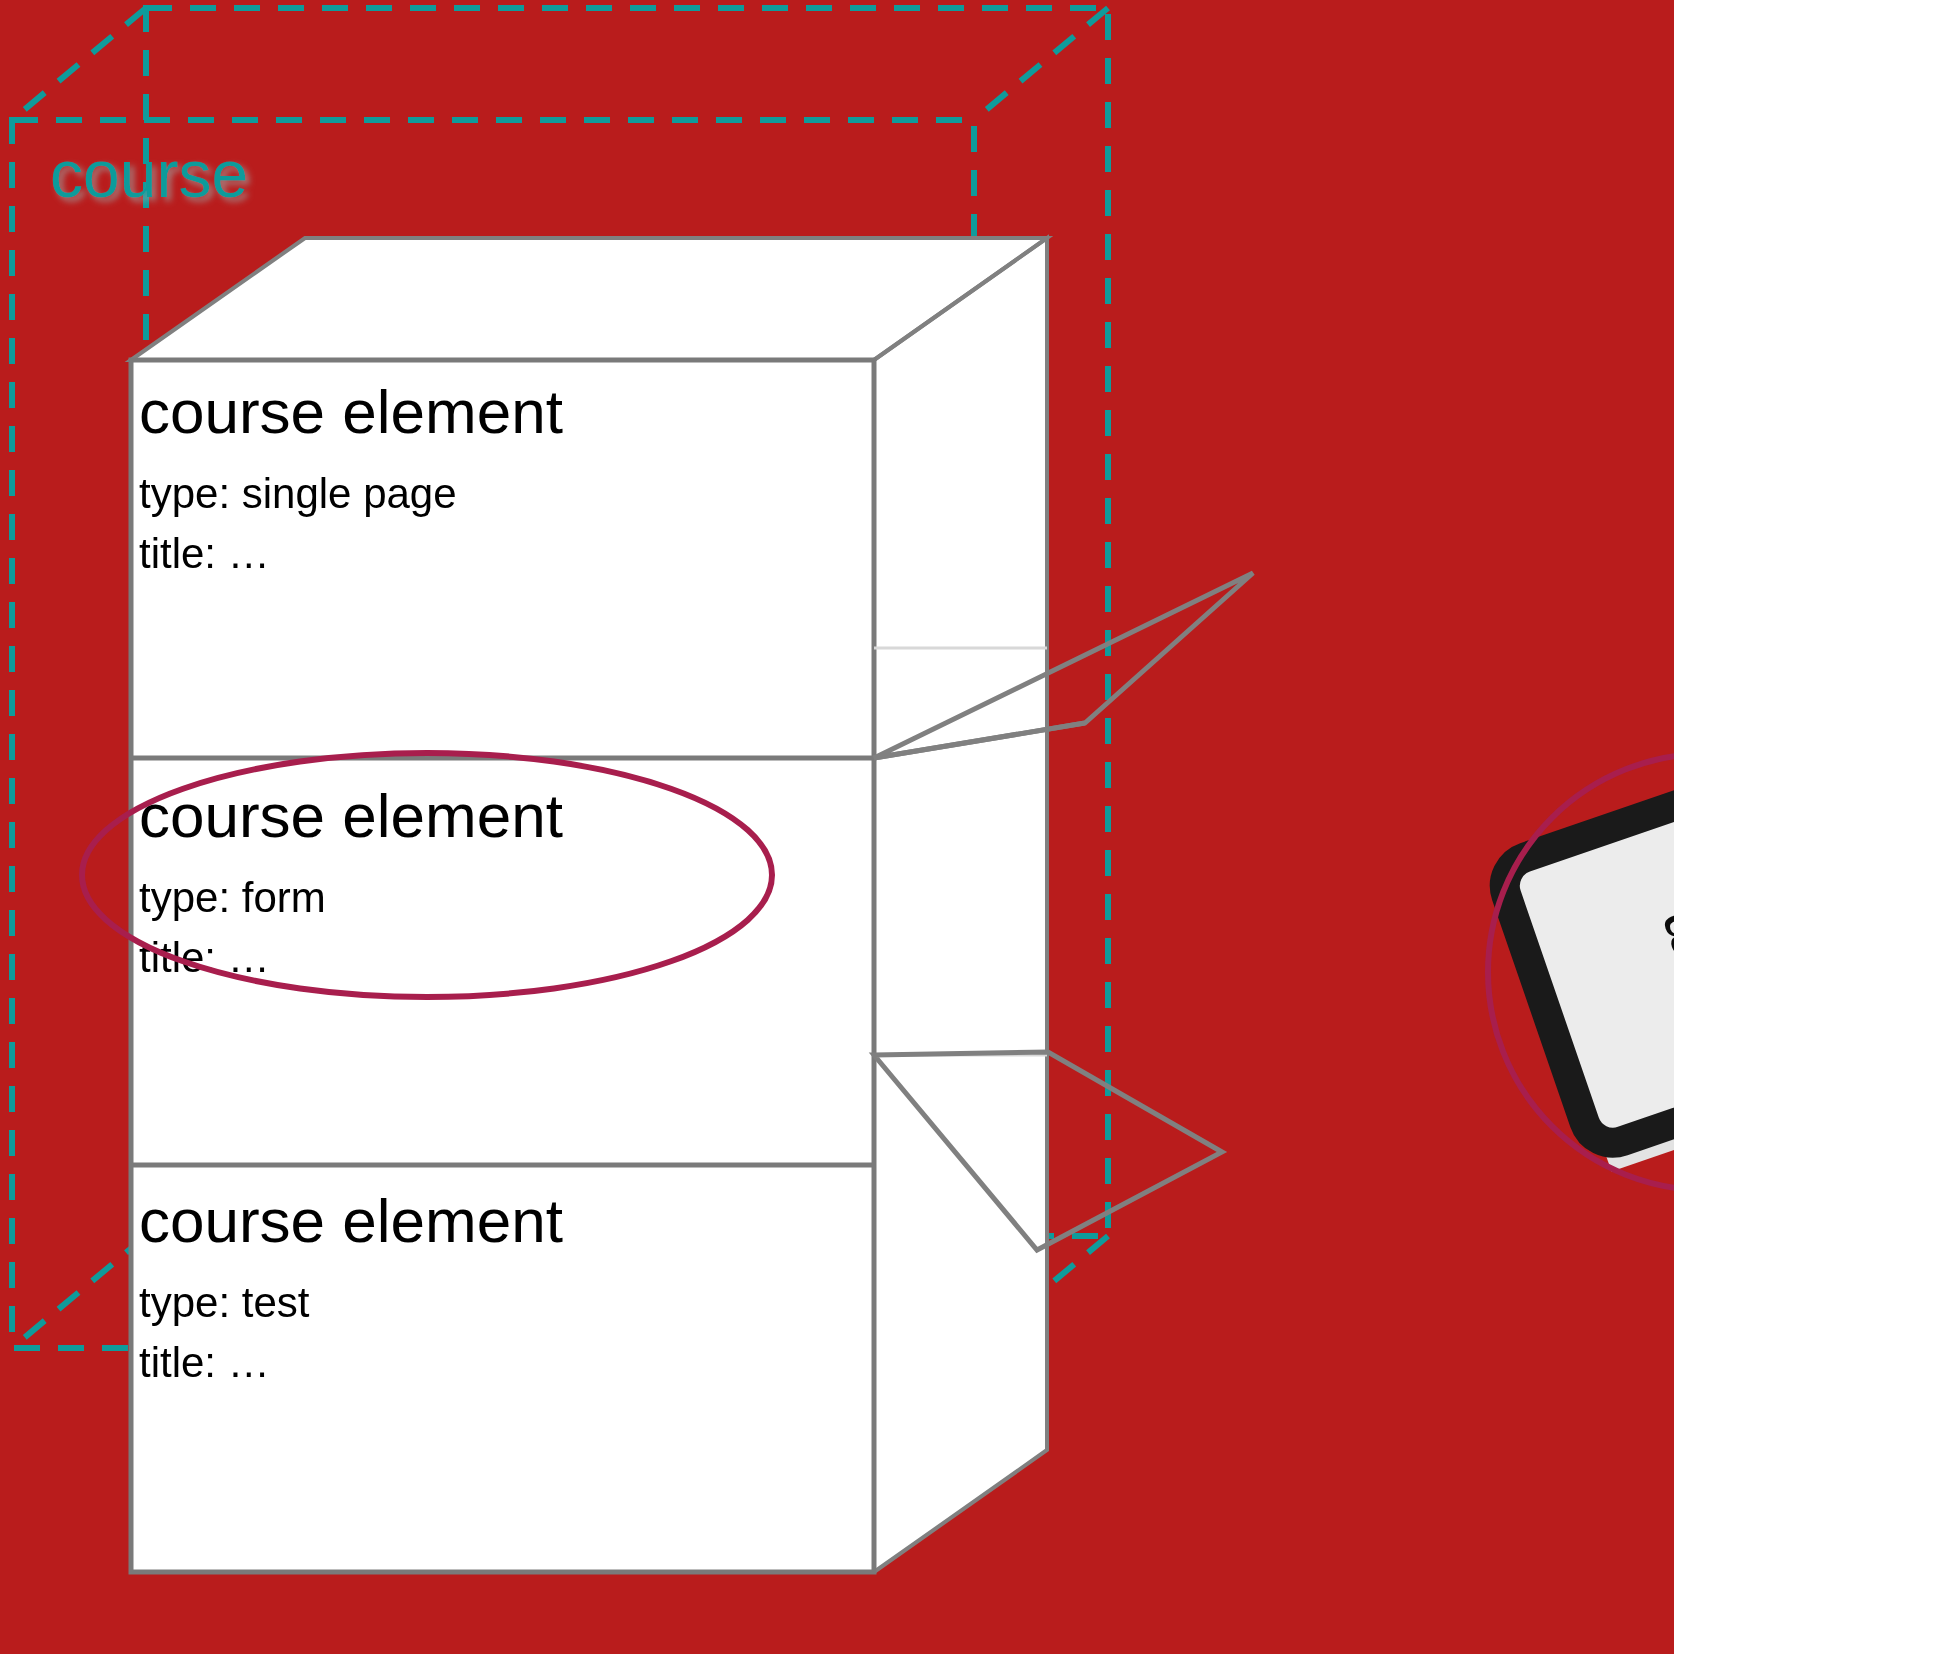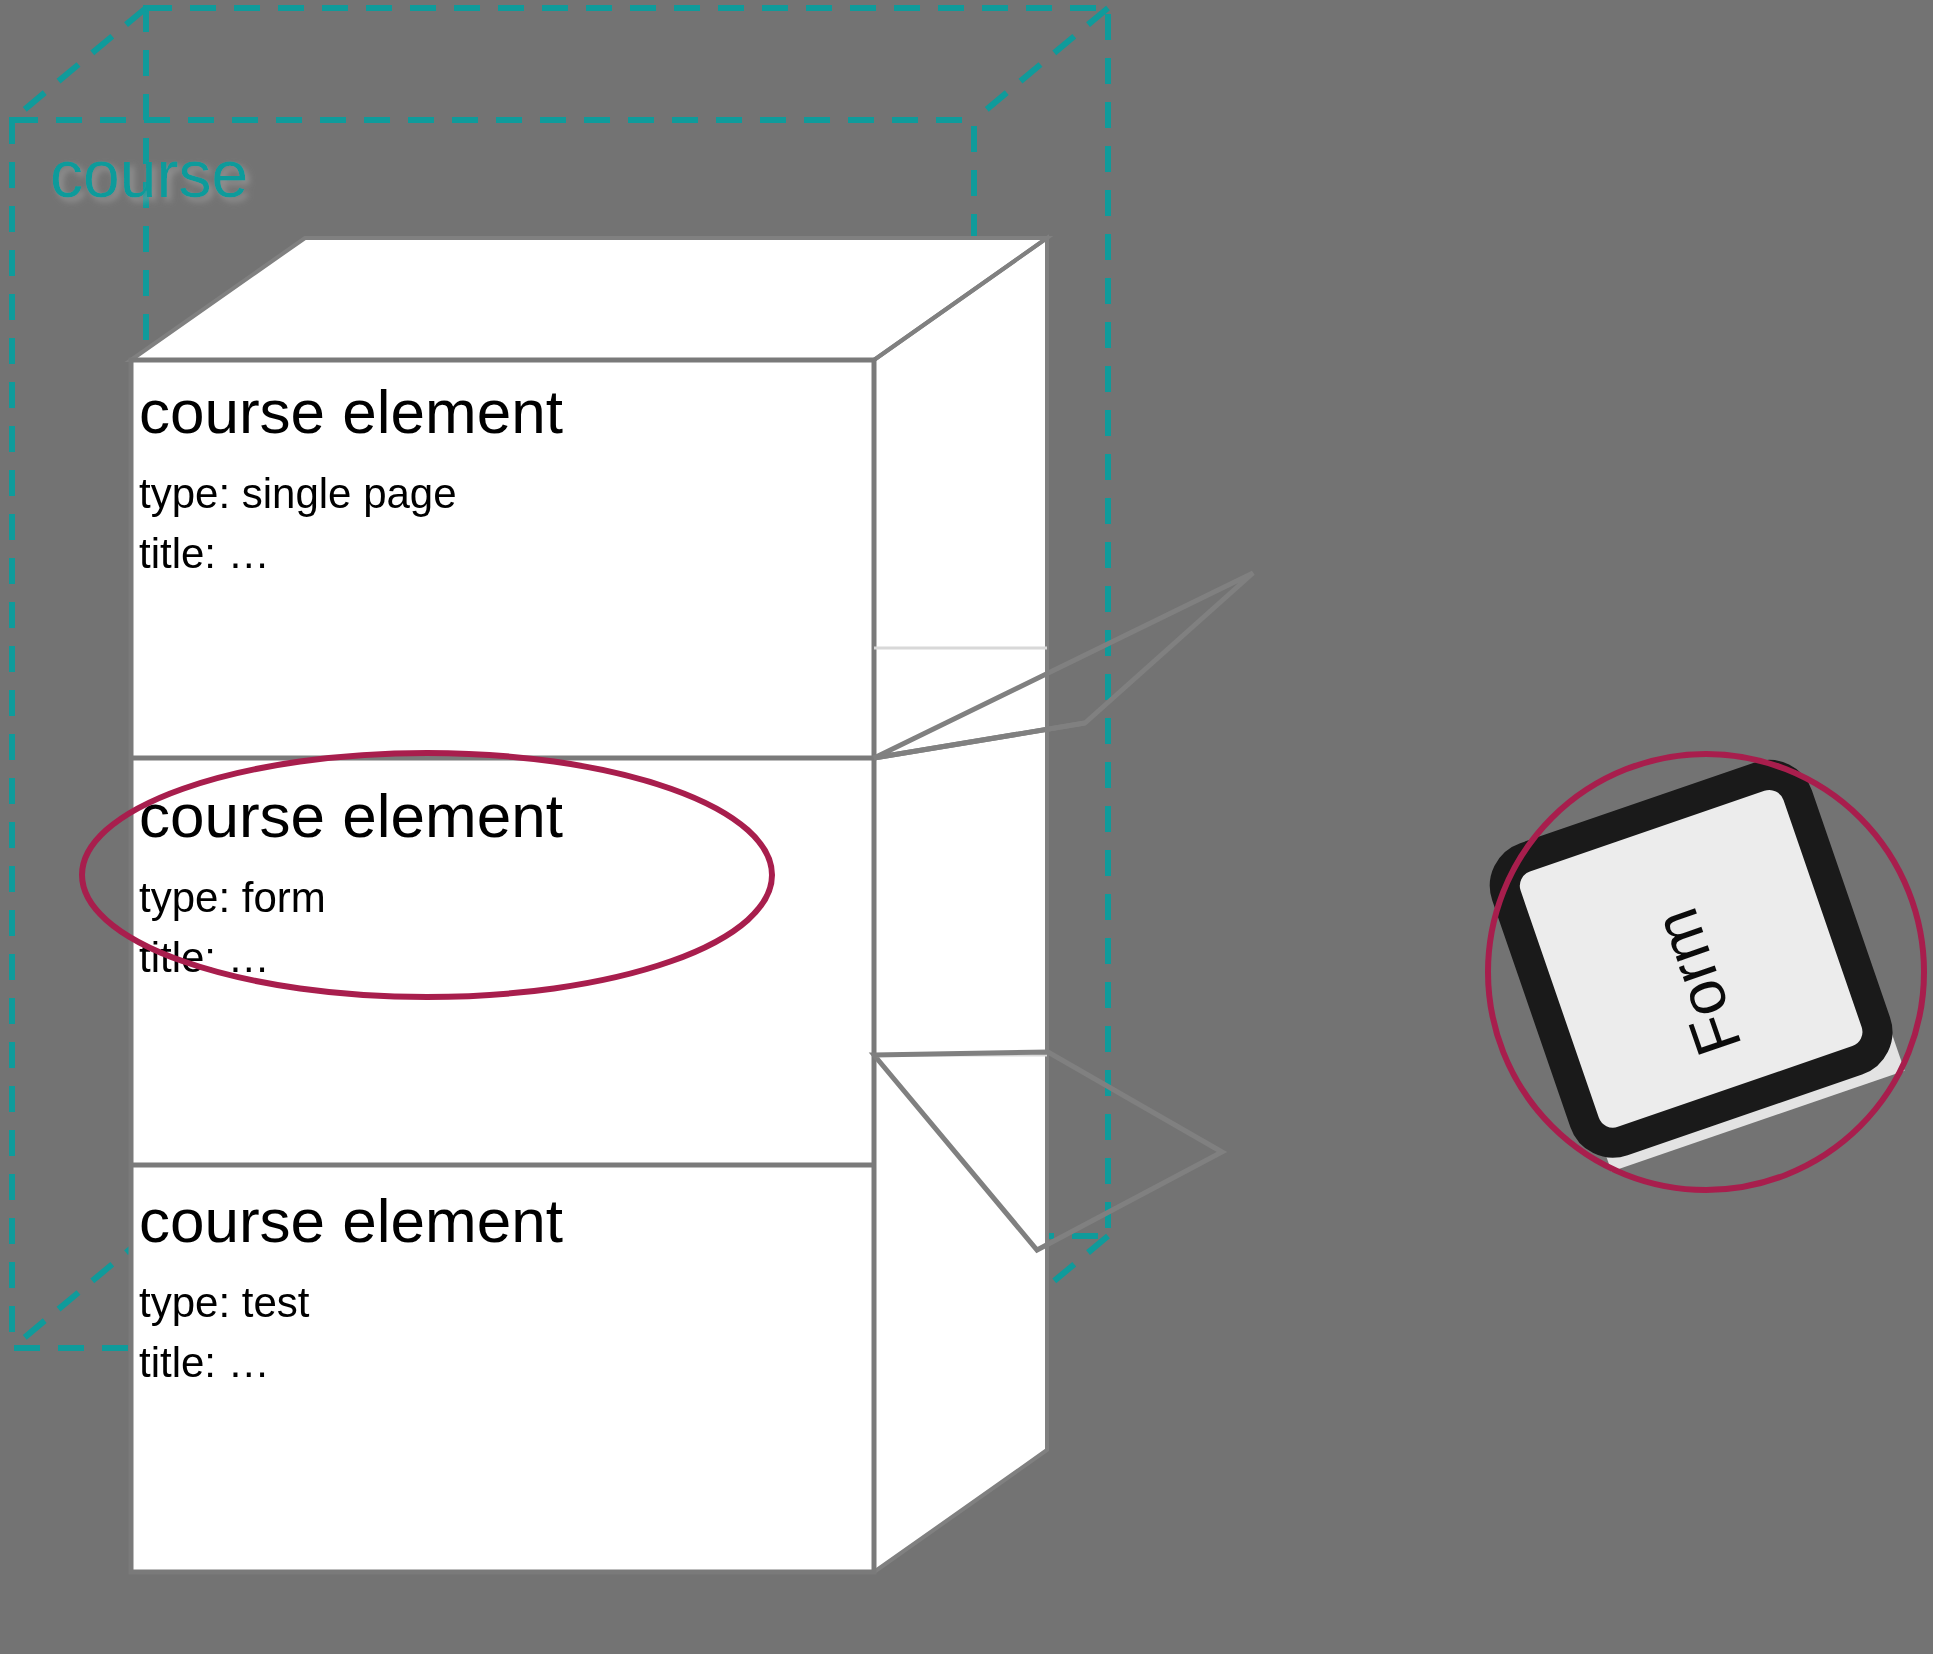--- a/index.html
+++ b/index.html
@@ -5,23 +5,23 @@
   html, body {
     margin: 0;
     padding: 0;
     background: #ffffff;
   }
   body {
     font-family: "Liberation Sans", sans-serif;
   }
   #stage {
     position: relative;
-    width: 1933px;
+    width: 1674px;
     height: 1654px;
-    background: #737373;
+    background: #b91c1c;
     overflow: hidden;
   }
   #stage svg.layer {
     position: absolute;
     left: 0;
     top: 0;
     width: 1933px;
     height: 1654px;
   }
   .cube-dashed {

